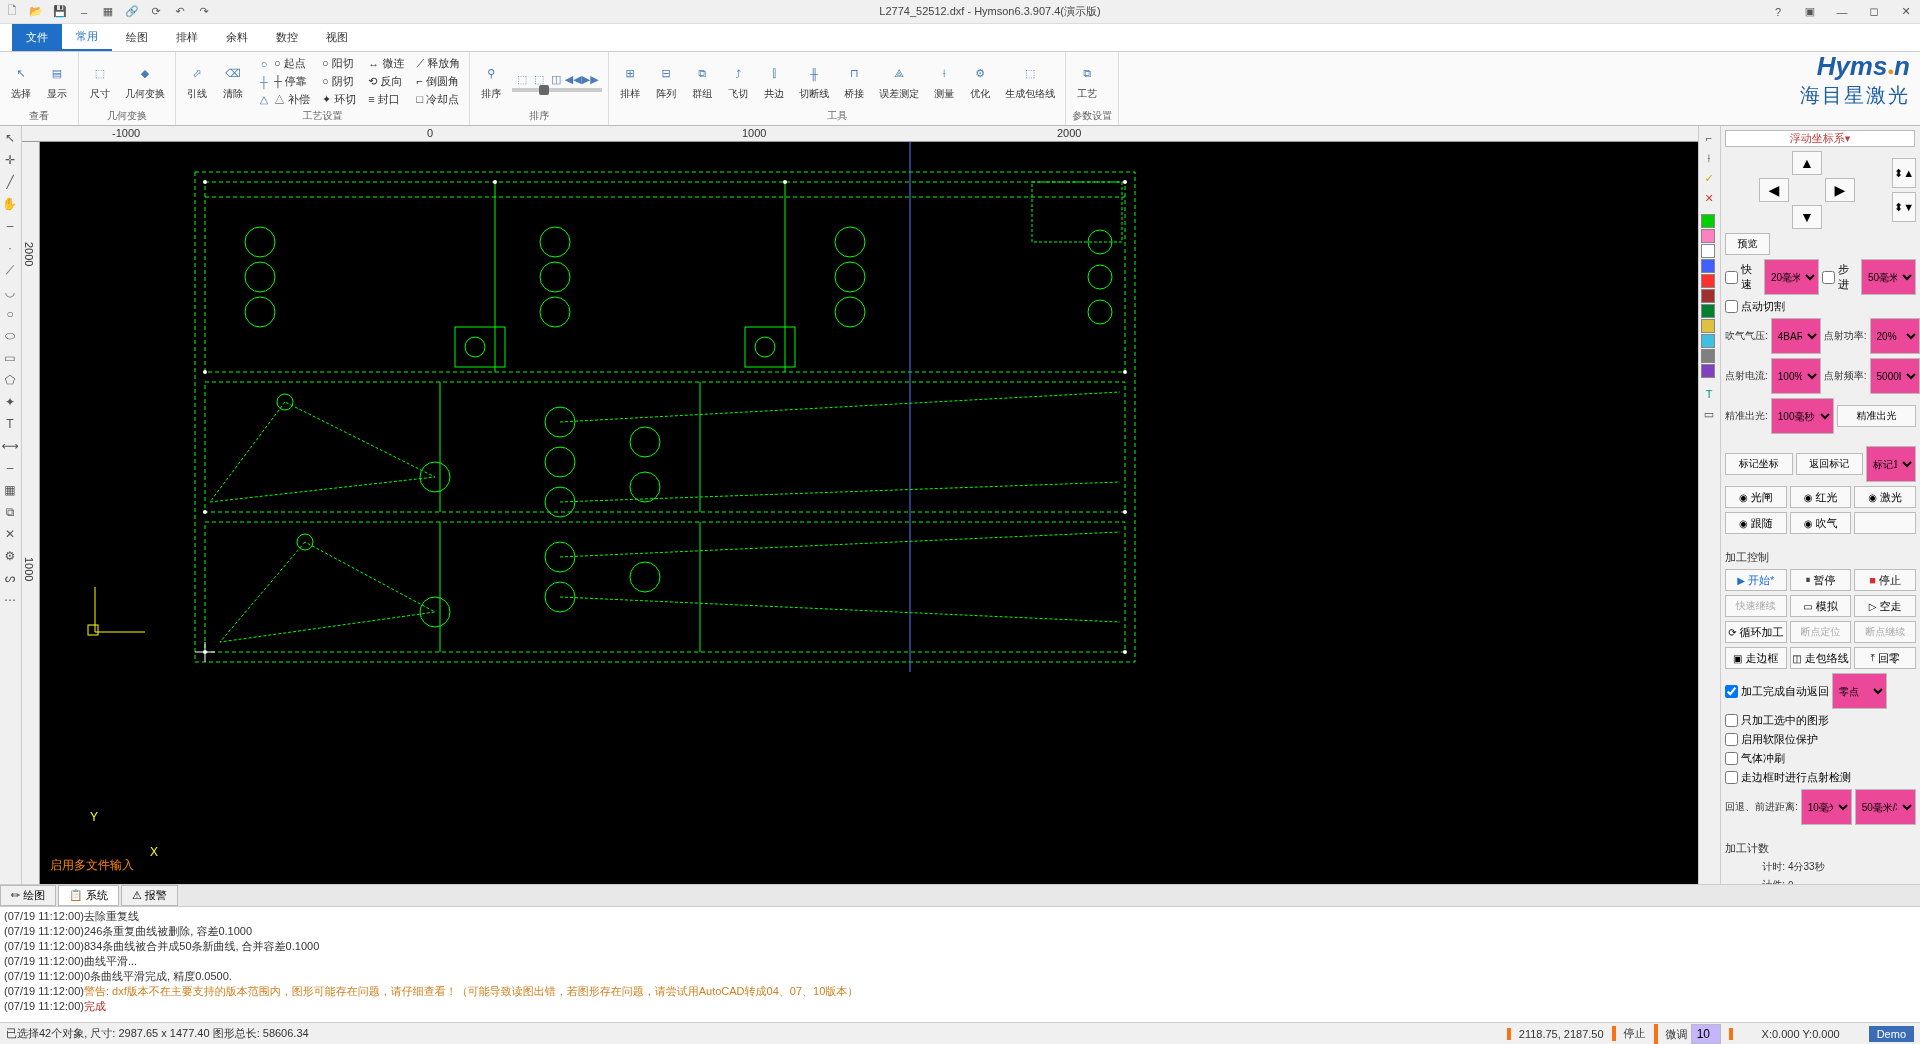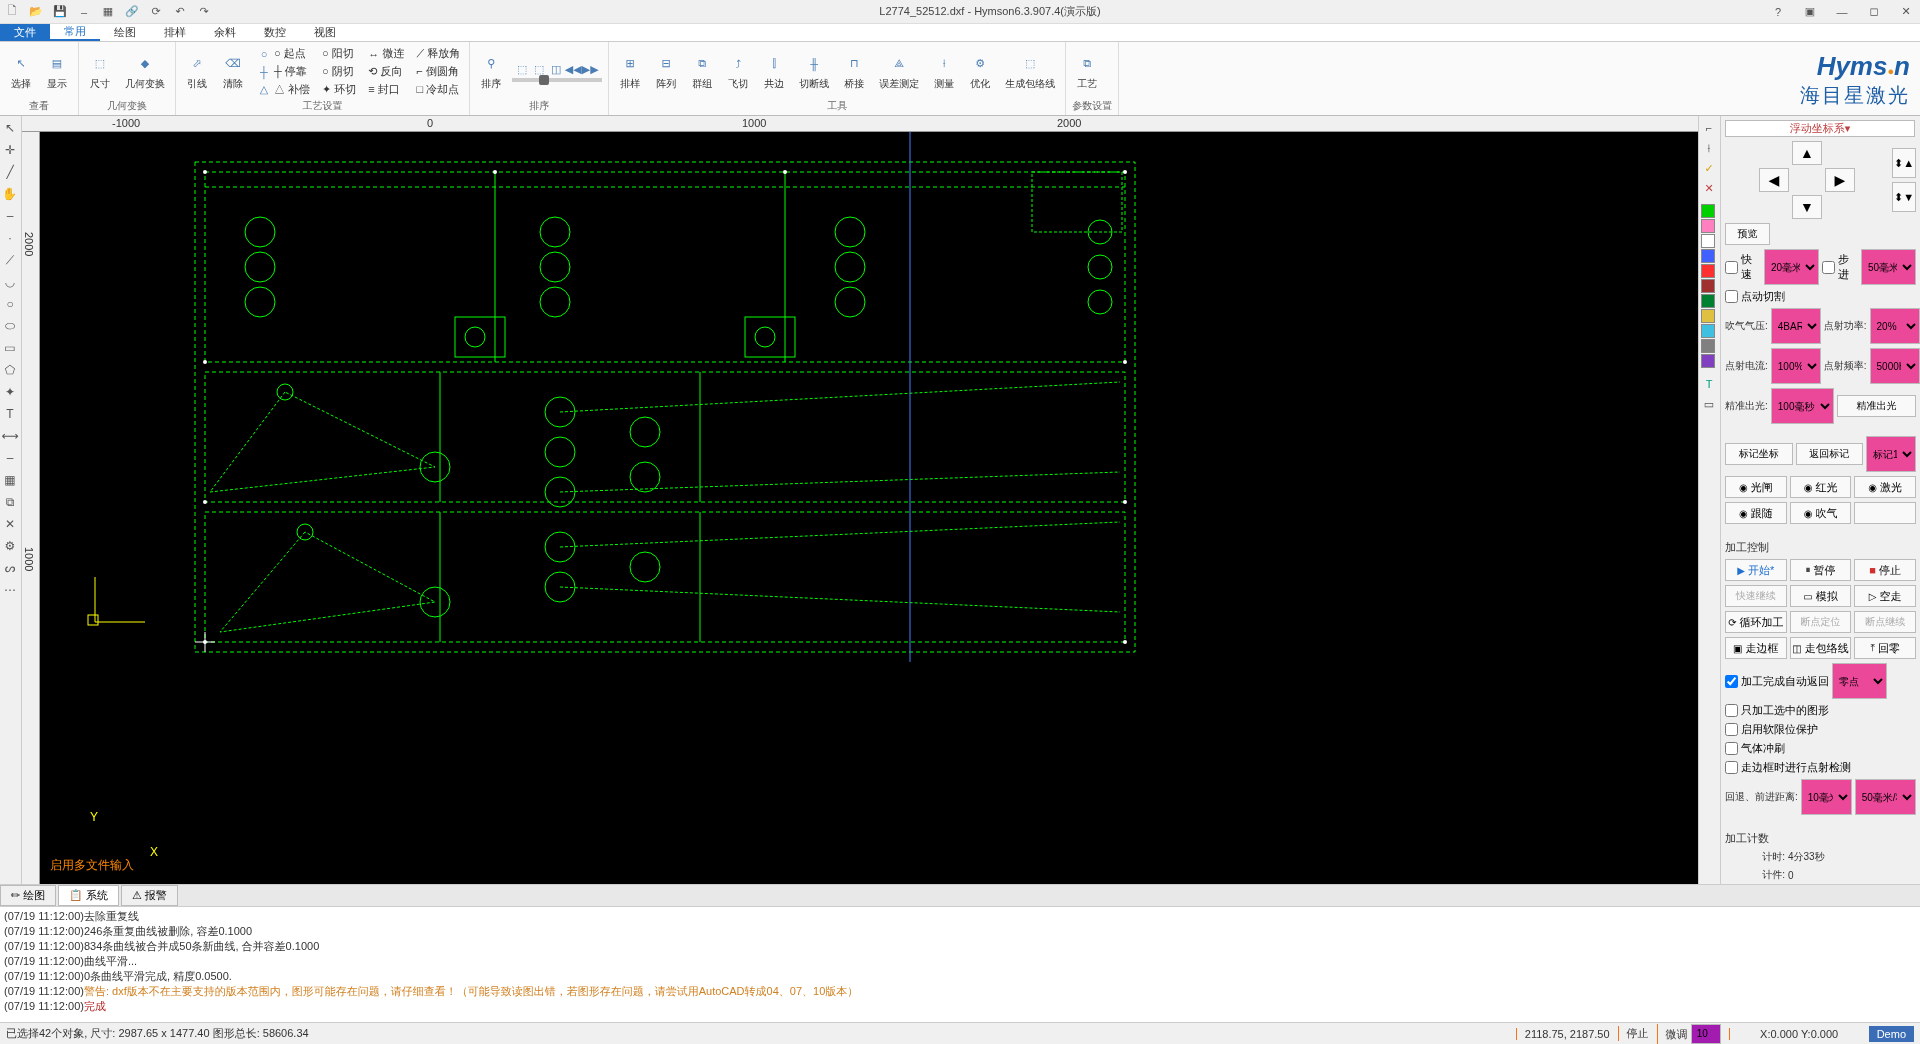--- a/index.html
+++ b/index.html
@@ -3,21 +3,21 @@
 <meta charset="utf-8">
 <style>
 *{margin:0;padding:0;box-sizing:border-box;font-family:"Microsoft YaHei",Arial,sans-serif;font-size:11px}
 body{background:#f0f0f0;width:1920px;height:1044px;overflow:hidden;display:flex;flex-direction:column}
 .titlebar{height:24px;background:#f0f0f0;display:flex;align-items:center;padding:0 4px;border-bottom:1px solid #ddd}
 .titlebar-icons{display:flex;gap:8px}
 .titlebar-icons span{width:16px;height:16px;display:inline-flex;align-items:center;justify-content:center;color:#555;cursor:pointer}
 .titlebar-title{flex:1;text-align:center;color:#444}
 .titlebar-right{display:flex;gap:12px}
 .titlebar-right span{width:20px;height:16px;display:inline-flex;align-items:center;justify-content:center;color:#555;cursor:pointer}
-.menubar{height:18px;background:#fff;display:flex;align-items:stretch;padding-left:0;border-bottom:1px solid #ccc}
+.menubar{height:28px;background:#fff;display:flex;align-items:stretch;padding-left:12px;border-bottom:1px solid #ccc}
 .menu-item{padding:0 14px;display:flex;align-items:center;cursor:pointer;color:#333}
 .menu-item.file{background:#1e6fc5;color:#fff}
 .menu-item.active{border-bottom:2px solid #1e6fc5;color:#1e6fc5}
 .ribbon{height:74px;background:#fafafa;display:flex;border-bottom:1px solid #bbb}
 .ribbon-group{display:flex;flex-direction:column;border-right:1px solid #ddd;padding:2px 6px}
 .ribbon-group-body{flex:1;display:flex;align-items:center;gap:6px}
 .ribbon-group-label{text-align:center;color:#666;font-size:10px;height:14px}
 .ribbon-btn{display:flex;flex-direction:column;align-items:center;gap:2px;padding:2px 4px;cursor:pointer;min-width:30px}
 .ribbon-btn .icon{width:22px;height:22px;display:flex;align-items:center;justify-content:center;color:#4a7db5}
 .ribbon-btn .lbl{font-size:10px;color:#333;white-space:nowrap}
@@ -46,38 +46,38 @@
 .right-strip{width:22px;background:#f0f0f0;display:flex;flex-direction:column;gap:4px;padding:4px 2px;border-left:1px solid #ccc}
 .right-strip span{width:16px;height:16px;display:flex;align-items:center;justify-content:center;color:#555;cursor:pointer}
 .right-strip .check{color:#d4a000}
 .right-strip .x{color:#c04040}
 .color-strip{display:flex;flex-direction:column;gap:1px;margin-top:4px}
 .color-strip span{width:14px;height:14px;border:1px solid #888}
 .right-panel{width:200px;background:#f0f0f0;border-left:1px solid #ccc;padding:4px;display:flex;flex-direction:column;gap:4px;overflow:hidden}
 .rp-row{display:flex;align-items:center;gap:3px}
 .rp-btn{flex:1;height:22px;background:#f9f9f9;border:1px solid #bbb;display:flex;align-items:center;justify-content:center;gap:3px;cursor:pointer;font-size:10px}
 .rp-dropdown{height:36px;border:1px solid #bbb;background:#ec4899;padding:0 2px;font-size:10px;min-width:50px}
-.rp-input{height:20px;border:1px solid #bbb;background:#a21caf;padding:0 5px;font-size:10px;width:50px}
+.rp-input{height:20px;border:1px solid #bbb;background:#c4b5fd;padding:0 5px;font-size:12px;width:50px}
 .rp-label{font-size:10px;color:#333;white-space:nowrap}
 .rp-check{display:flex;align-items:center;gap:3px;font-size:10px}
 .arrow-grid{display:grid;grid-template-columns:repeat(3,30px);grid-template-rows:repeat(3,24px);gap:3px;justify-content:center}
 .arrow-grid button{border:1px solid #bbb;background:#f9f9f9;cursor:pointer;font-size:14px}
 .sec-title{font-size:11px;color:#333;margin-top:4px}
 .vsep{height:1px;background:#ccc;margin:2px 0}
 .bottom-tabs{height:22px;background:#e8e8e8;display:flex;align-items:center;border-top:1px solid #ccc}
 .btab{padding:2px 10px;background:#f0f0f0;border:1px solid #bbb;margin-right:2px;cursor:pointer;font-size:11px;display:flex;align-items:center;gap:3px}
 .btab.active{background:#fff}
 .log-area{height:116px;background:#fff;border-top:1px solid #ccc;overflow-y:auto;padding:2px 4px;font-size:10px;color:#333}
 .log-line{white-space:nowrap}
 .log-line .ts{color:#333}
 .log-line .warn{color:#d08020}
 .log-line .done{color:#b02020}
 .statusbar{height:22px;background:#f0f0f0;border-top:1px solid #ccc;display:flex;align-items:center;padding:0 6px;font-size:10px;color:#333}
 .statusbar .sb-left{flex:1}
-.statusbar .sb-item{padding:0 8px;border-left:1px solid #f97316}
+.statusbar .sb-item{padding:0 8px;border-left:4px solid #f97316}
 .statusbar .demo{background:#3a6db5;color:#fff;padding:2px 8px}
 .coord-select{width:190px;height:20px;border:1px solid #bbb;background:#fff;text-align:center;color:#c04040;cursor:pointer;display:flex;align-items:center;justify-content:center}
 .arrow-side{width:24px;display:flex;flex-direction:column;gap:4px}
 .arrow-side button{height:30px;border:1px solid #bbb;background:#f9f9f9;cursor:pointer}
 </style>
 </head>
 <body>
 
 <div class="titlebar">
   <div class="titlebar-icons">

